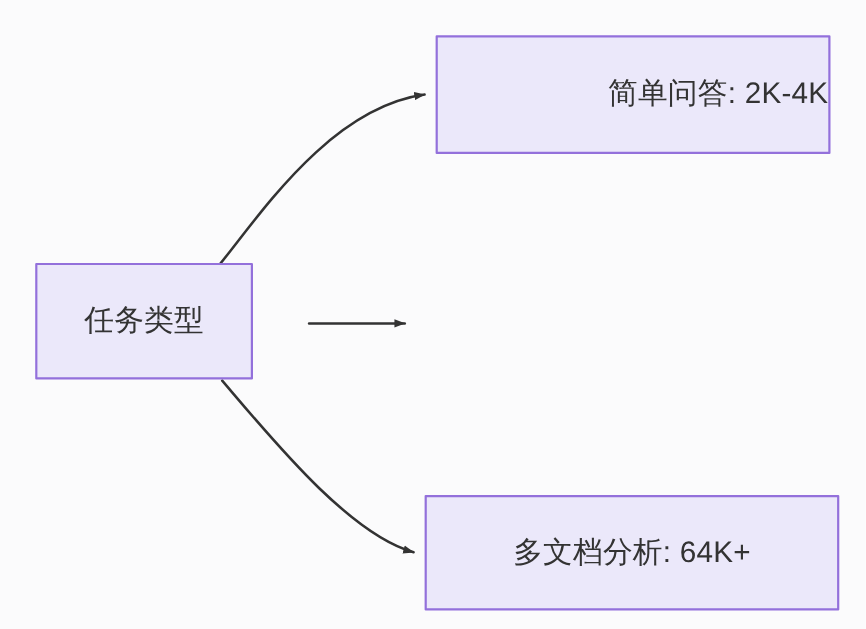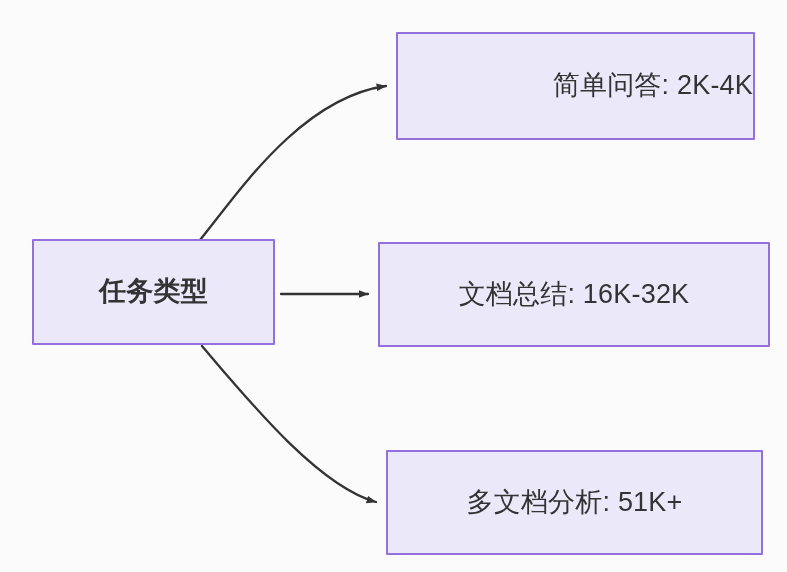--- a/index.html
+++ b/index.html
@@ -40,21 +40,21 @@
     text-align: center;
   }
   .node-label {
     color: #333333;
     font-size: 27px;
     line-height: 1.25;
     letter-spacing: 0.2px;
     white-space: nowrap;
   }
   
-  #node-root      { left: 32px;  top: 239px; width: 243px; height: 106px; font-weight: bold; }
+  #node-root      { left: 32px;  top: 239px; width: 198px; height: 106px; }
   #node-simple-qa { left: 396px; top: 32px;  width: 359px; height: 108px; justify-content: flex-end; }
   #node-doc-sum   { left: 378px; top: 242px; width: 392px; height: 105px; }
   #node-multi-doc { left: 386px; top: 450px; width: 377px; height: 105px; }
 </style>
 </head>
 <body>
 
 <div id="diagram-root">
 
   <svg id="edge-layer" viewBox="0 0 787 572" width="787" height="572" xmlns="http://www.w3.org/2000/svg">
@@ -72,21 +72,18 @@
   </svg>
 
   <div class="node" id="node-root">
     <span class="node-label">任务类型</span>
   </div>
 
   <div class="node" id="node-simple-qa">
     <span class="node-label">简单问答: 2K-4K</span>
   </div>
 
-  <div class="node" id="node-doc-sum">
-    <span class="node-label">文档总结: 16K-32K</span>
-  </div>
 
   <div class="node" id="node-multi-doc">
-    <span class="node-label">多文档分析: 51K+</span>
+    <span class="node-label">多文档分析: 64K+</span>
   </div>
 
 </div>
 
 </body></html>

